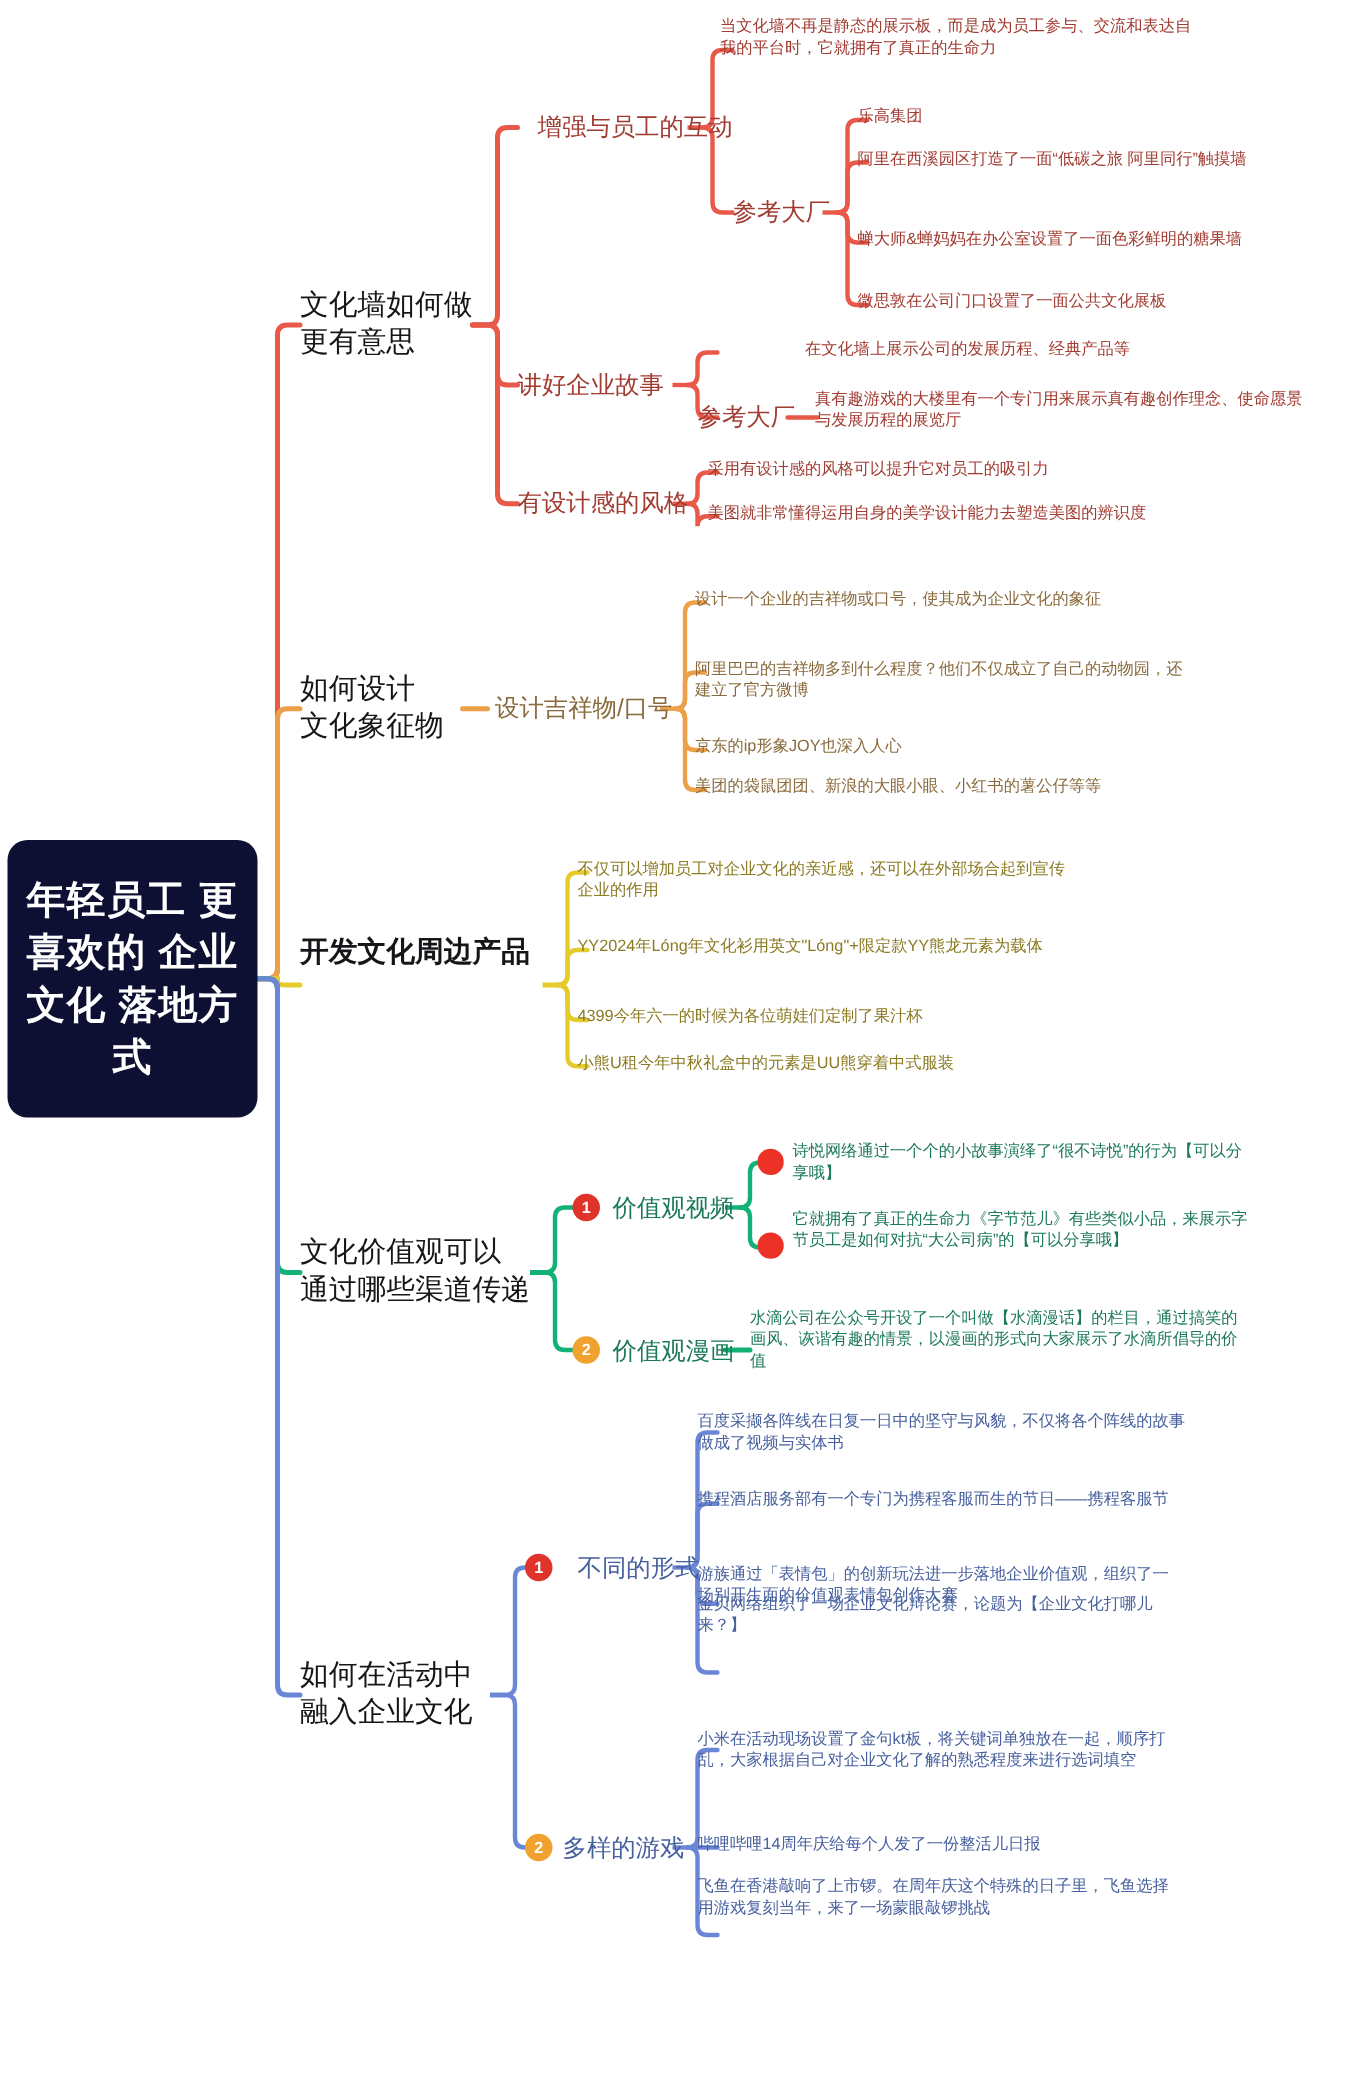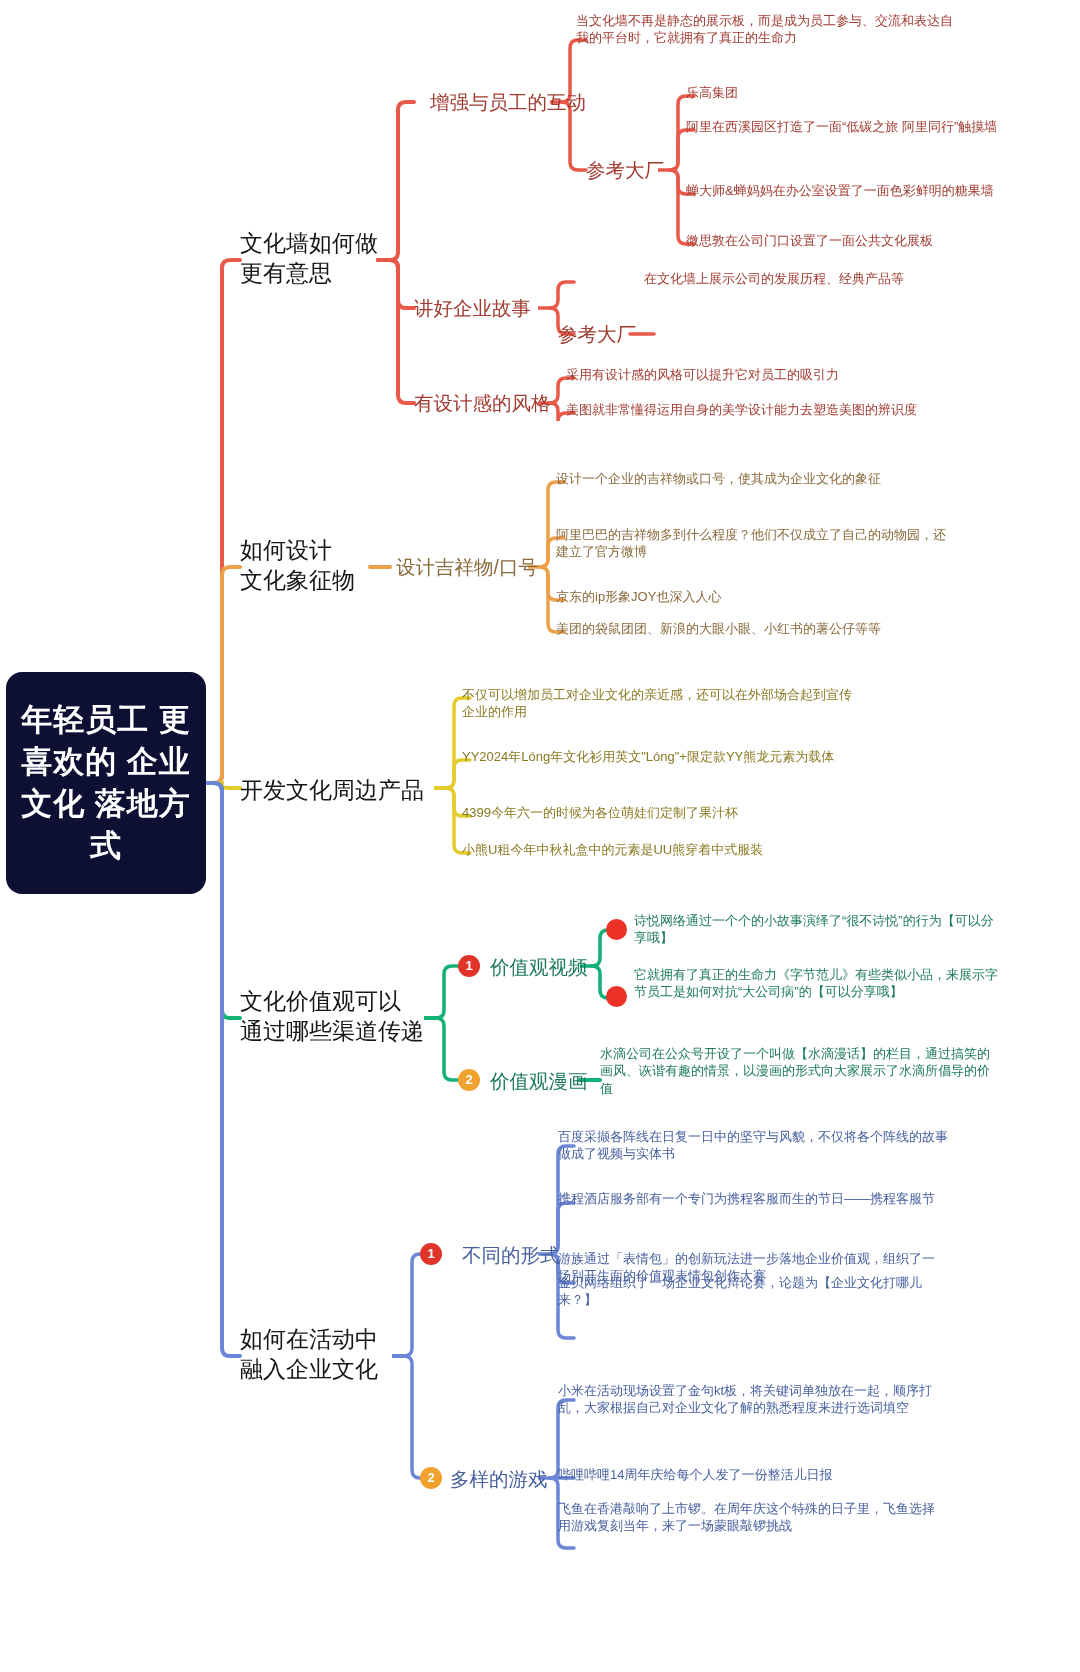--- a/index.html
+++ b/index.html
@@ -151,35 +151,36 @@
   <div class="node l2 c-red" style="left:586px;top:158px;width:90px;">参考大厂</div>
 
   <div class="node leaf c-red" style="left:686px;top:84px;width:400px;">乐高集团</div>
   <div class="node leaf c-red" style="left:686px;top:118px;width:400px;">阿里在西溪园区打造了一面“低碳之旅 阿里同行”触摸墙</div>
   <div class="node leaf c-red" style="left:686px;top:182px;width:400px;">蝉大师&amp;蝉妈妈在办公室设置了一面色彩鲜明的糖果墙</div>
   <div class="node leaf c-red" style="left:686px;top:232px;width:400px;">微思敦在公司门口设置了一面公共文化展板</div>
 
   <div class="node l2 c-red" style="left:414px;top:296px;width:140px;">讲好企业故事</div>
   <div class="node leaf c-red" style="left:596px;top:270px;width:420px;margin-left:48px;">在文化墙上展示公司的发展历程、经典产品等</div>
   <div class="node l2 c-red" style="left:558px;top:322px;width:90px;">参考大厂</div>
+  <div class="node leaf c-red" style="left:652px;top:310px;width:400px;">真有趣游戏的大楼里有一个专门用来展示真有趣创作理念、使命愿景与发展历程的展览厅</div>
 
   <div class="node l2 c-red" style="left:414px;top:391px;width:140px;">有设计感的风格</div>
   <div class="node leaf c-red" style="left:566px;top:366px;width:400px;">采用有设计感的风格可以提升它对员工的吸引力</div>
   <div class="node leaf c-red" style="left:566px;top:401px;width:400px;">美图就非常懂得运用自身的美学设计能力去塑造美图的辨识度</div>
 
   <div class="node l1" style="left:240px;top:535px;width:150px;">如何设计
 文化象征物</div>
   <div class="node l2 c-orange" style="left:396px;top:555px;width:150px;">设计吉祥物/口号</div>
 
   <div class="node leaf c-orange" style="left:556px;top:470px;width:400px;">设计一个企业的吉祥物或口号，使其成为企业文化的象征</div>
   <div class="node leaf c-orange" style="left:556px;top:526px;width:400px;">阿里巴巴的吉祥物多到什么程度？他们不仅成立了自己的动物园，还建立了官方微博</div>
   <div class="node leaf c-orange" style="left:556px;top:588px;width:400px;">京东的ip形象JOY也深入人心</div>
   <div class="node leaf c-orange" style="left:556px;top:620px;width:400px;">美团的袋鼠团团、新浪的大眼小眼、小红书的薯公仔等等</div>
 
-  <div class="node l1" style="left:240px;top:775px;width:210px;">开发文化周边产品</div>
+  <div class="node l1" style="left:240px;top:746px;width:210px;font-weight:bold;">开发文化周边产品</div>
 
   <div class="node leaf c-yellow" style="left:462px;top:686px;width:400px;">不仅可以增加员工对企业文化的亲近感，还可以在外部场合起到宣传企业的作用</div>
   <div class="node leaf c-yellow" style="left:462px;top:748px;width:400px;">YY2024年Lóng年文化衫用英文"Lóng"+限定款YY熊龙元素为载体</div>
   <div class="node leaf c-yellow" style="left:462px;top:804px;width:400px;">4399今年六一的时候为各位萌娃们定制了果汁杯</div>
   <div class="node leaf c-yellow" style="left:462px;top:841px;width:400px;">小熊U租今年中秋礼盒中的元素是UU熊穿着中式服装</div>
 
   <div class="node l1" style="left:240px;top:986px;width:200px;">文化价值观可以
 通过哪些渠道传递</div>
 
   <div class="badge badge-red" style="left:458px;top:955px;">1</div>

